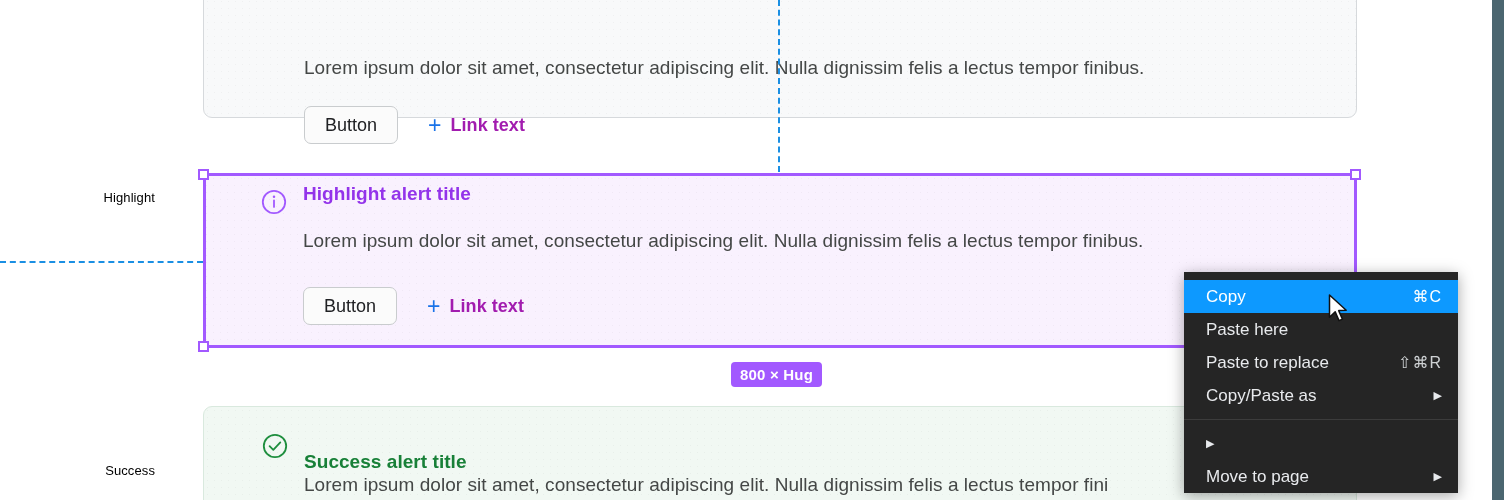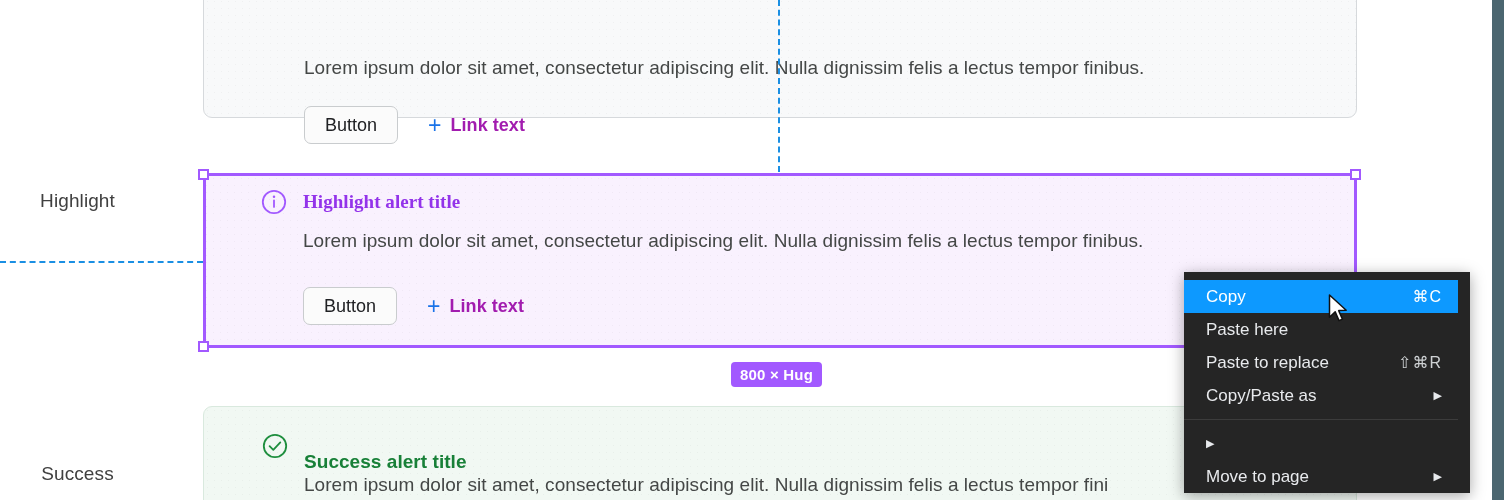--- a/index.html
+++ b/index.html
@@ -15,25 +15,25 @@
     position: relative;
     width: 1504px;
     height: 500px;
     overflow: hidden;
     background: #ffffff;
   }
 
   
   .row-label {
     position: absolute;
-    font-size: 19px;
-    color: #404040;
+    font-size: 13px;
+    color: #000000;
     letter-spacing: 0.1px;
     white-space: nowrap;
-    text-align: center;
+    text-align: right;
   }
 
   
   .alert {
     position: absolute;
     box-sizing: border-box;
     border-radius: 9px;
   }
   .alert-inner {
     position: relative;
@@ -184,21 +184,21 @@
     letter-spacing: 0.2px;
   }
 
   
   #context-menu {
     position: absolute;
     left: 1184px;
     top: 272px;
     width: 274px;
     background: #252525;
-    padding: 8px 12px 0 0;
+    padding: 8px 0 0 0;
     box-shadow: 0 3px 14px rgba(0,0,0,0.35);
     font-size: 17px;
     color: #e8eaed;
     overflow: hidden;
   }
   .menu-item {
     position: relative;
     height: 33px;
     display: flex;
     align-items: center;
@@ -282,21 +282,21 @@
   <div class="alert" id="alert-highlight">
     <div class="dots"></div>
     <div class="alert-inner">
       <span class="alert-icon" style="top:14px;">
         <svg width="26" height="26" viewBox="0 0 26 26" aria-hidden="true">
           <circle cx="13" cy="13" r="11.2" fill="none" stroke="#a259ff" stroke-width="1.8"></circle>
           <circle cx="13" cy="7.8" r="1.25" fill="#a259ff"></circle>
           <rect x="12.1" y="10.6" width="1.8" height="8.2" rx="0.9" fill="#a259ff"></rect>
         </svg>
       </span>
-      <div class="alert-title" style="top:16px; color:#9333ea;font-family:Liberation Serif, serif;">Highlight alert title</div>
+      <div class="alert-title" style="top:8px; color:#9333ea;">Highlight alert title</div>
       <div class="alert-body" style="top:55px;">Lorem ipsum dolor sit amet, consectetur adipiscing elit. Nulla dignissim felis a lectus tempor finibus.</div>
       <div class="alert-actions" style="top:112px;">
         <button class="btn">Button</button>
         <span class="linkwrap">
           <span class="plus">+</span>
           <span class="linktext">Link text</span>
         </span>
       </div>
     </div>
   </div>

